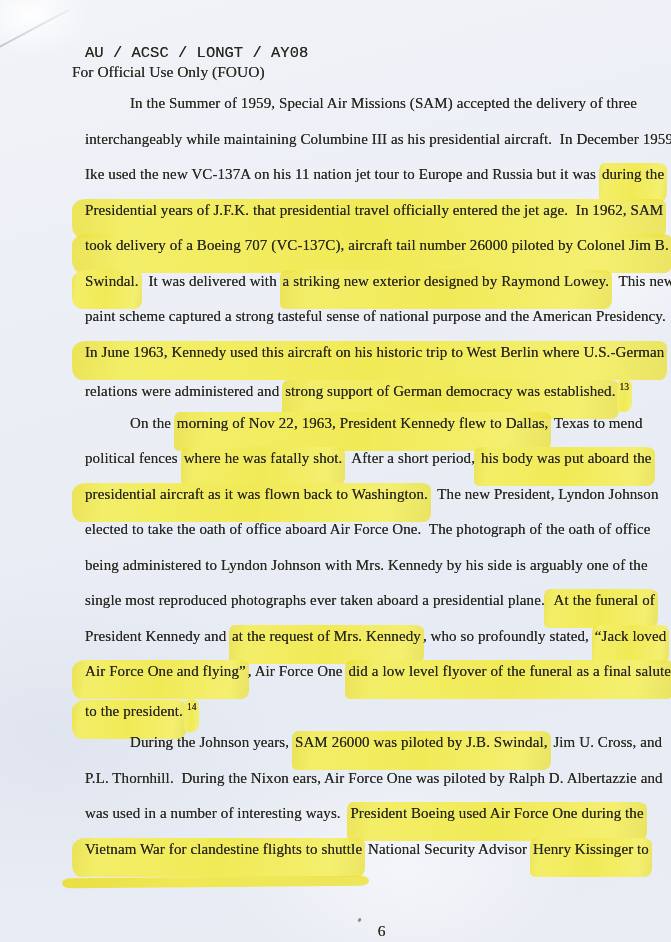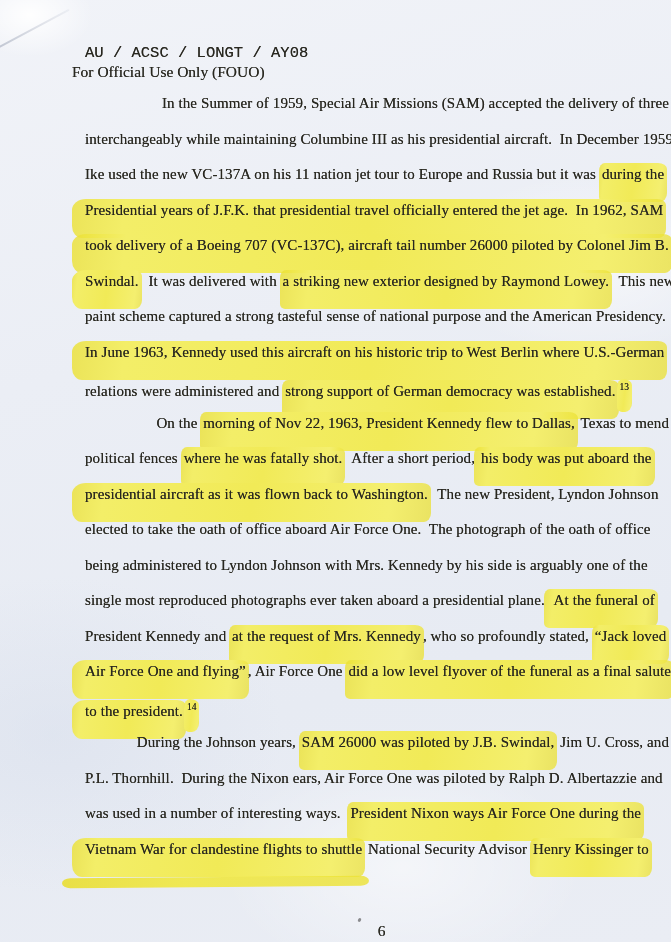--- a/index.html
+++ b/index.html
@@ -30,21 +30,21 @@
     font-size: 15.5px; line-height: 20px; white-space: nowrap;
     text-shadow: 0 0 .5px rgba(40,40,35,.75);
   }
 
   .doc {
     position: absolute; left: 85px; top: 86px; right: 2px;
     font-size: 15px; letter-spacing: .1px;
     text-shadow: 0 0 .55px rgba(40,40,35,.8);
   }
   .line { height: 35.5px; line-height: 35.5px; white-space: nowrap; }
-  .line.indent { text-indent: 45px; text-align: right; }
+  .line.indent { text-indent: 45px; }
 
   .hl {
     background: linear-gradient(97deg,
       rgba(235,224,44,.78), #f3ee68 9%, #f1ea57 50%,
       #f4ef6f 88%, rgba(234,223,42,.72));
     border-radius: 6px 9px 7px 5px / 8px 6px 9px 5px;
     padding: 3px 3px 20px 3px;
     margin: 0 -1px;
   }
   .hl-start { padding-left: 13px; margin-left: -13px; border-top-left-radius: 14px 11px; border-bottom-left-radius: 10px 12px; }
@@ -106,20 +106,20 @@
       <div class="line"><span class="seg">political fences </span><span class="hl">where he was fatally shot.</span><span class="seg">&nbsp; After a short period,</span><span class="hl"> his body was put aboard the</span></div>
       <div class="line"><span class="hl hl-start">presidential aircraft as it was flown back to Washington.</span><span class="seg">&nbsp; The new President, Lyndon Johnson</span></div>
       <div class="line"><span class="seg">elected to take the oath of office aboard Air Force One.&nbsp; The photograph of the oath of office</span></div>
       <div class="line"><span class="seg">being administered to Lyndon Johnson with Mrs. Kennedy by his side is arguably one of the</span></div>
       <div class="line"><span class="seg">single most reproduced photographs ever taken aboard a presidential plane.</span><span class="hl">&nbsp; At the funeral of</span></div>
       <div class="line"><span class="seg">President Kennedy and </span><span class="hl">at the request of Mrs. Kennedy</span><span class="seg">, who so profoundly stated, </span><span class="hl">“Jack loved</span></div>
       <div class="line"><span class="hl hl-start">Air Force One and flying”</span><span class="seg">, Air Force One </span><span class="hl">did a low level flyover of the funeral as a final salute</span></div>
       <div class="line"><span class="hl hl-start">to the president.</span><span class="hl sup">14</span></div>
       <div class="line indent"><span class="seg">During the Johnson years, </span><span class="hl">SAM 26000 was piloted by J.B. Swindal,</span><span class="seg"> Jim U. Cross, and</span></div>
       <div class="line"><span class="seg">P.L. Thornhill.&nbsp; During the Nixon ears, Air Force One was piloted by Ralph D. Albertazzie and</span></div>
-      <div class="line"><span class="seg">was used in a number of interesting ways.&nbsp; </span><span class="hl">President Nixon ways Air Force One during the</span></div>
+      <div class="line"><span class="seg">was used in a number of interesting ways.&nbsp; </span><span class="hl">President Boeing used Air Force One during the</span></div>
       <div class="line"><span class="hl stroke-below hl-start">Vietnam War for clandestine flights to shuttle</span><span class="seg"> National Security Advisor </span><span class="hl">Henry Kissinger to</span></div>
     </div>
 
   <div class="footer">6</div>
   <div class="footer-dot"></div>
 
 </div>
 
 </body></html>

